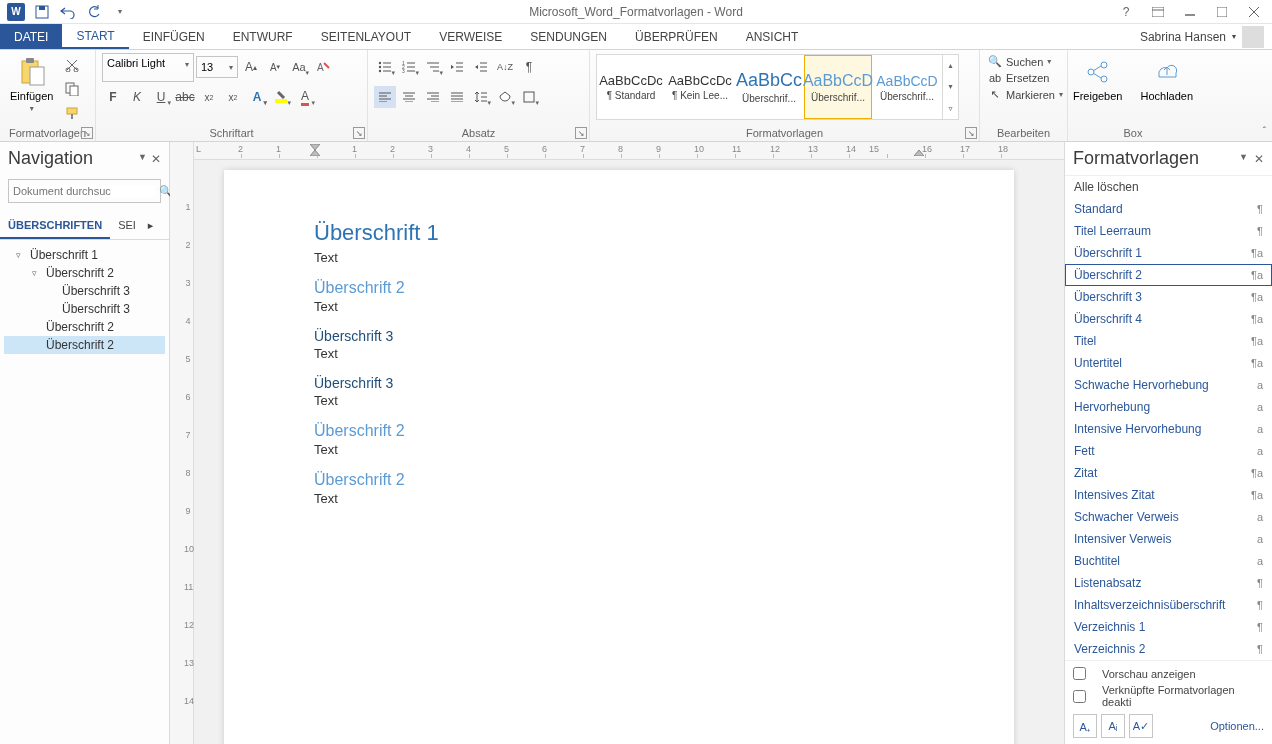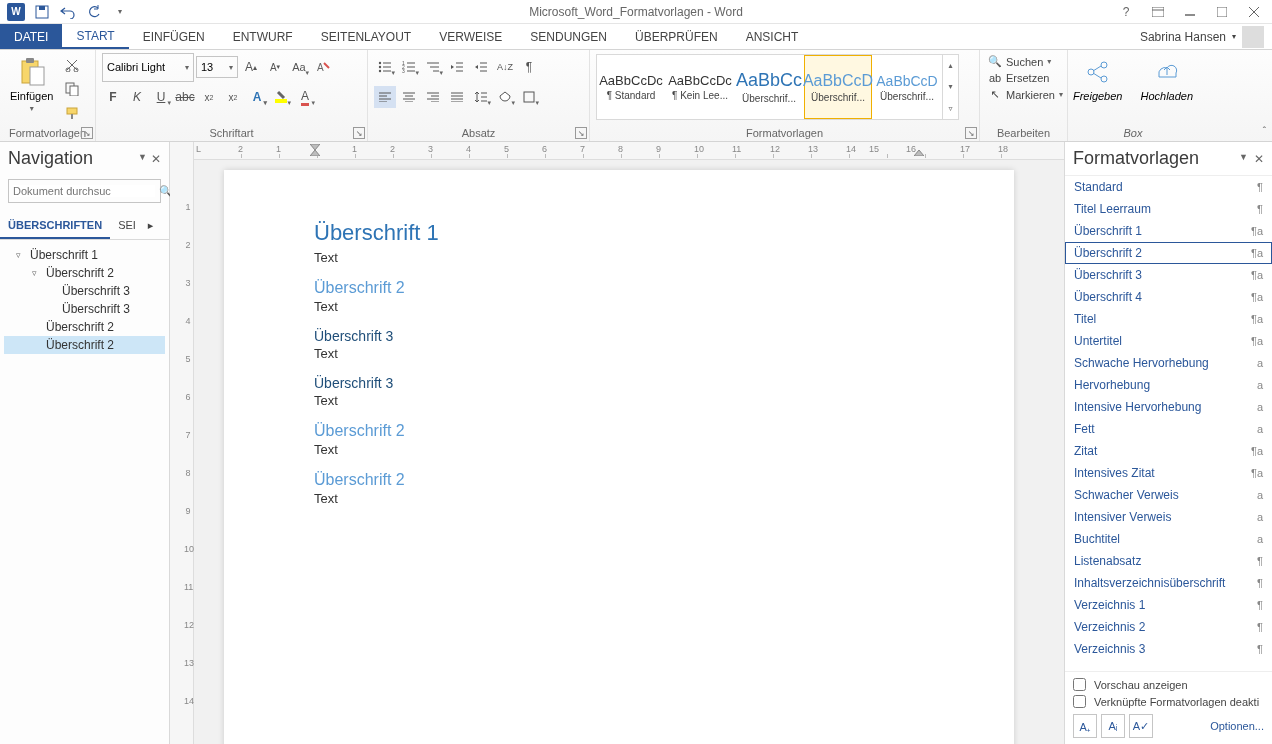--- a/index.html
+++ b/index.html
@@ -28,21 +28,21 @@
 .group-label { text-align:center; color:#666; font-size:11px; padding-bottom:2px; position:relative;}
 .group-top { flex:1; display:flex; align-items:flex-start; gap:4px; }
 .dialog-launcher { position:absolute; right:2px; bottom:2px; width:12px;height:12px;border:1px solid #999; font-size:8px;display:flex;align-items:center;justify-content:center;color:#666;cursor:pointer;}
 
 .big-btn { display:flex;flex-direction:column;align-items:center;justify-content:center;gap:2px;padding:2px 4px;cursor:pointer;}
 .big-btn .icon { width:32px;height:32px;display:flex;align-items:center;justify-content:center;}
 .small-btn { width:22px;height:22px;display:flex;align-items:center;justify-content:center;cursor:pointer;color:#555;position:relative;}
 .small-btn.dd::after{content:"▾";font-size:7px;position:absolute;right:1px;bottom:1px;color:#666;}
 .row { display:flex;align-items:center;gap:2px; height:26px;}
 
-.font-name { width:92px;height:29px;border:1px solid #c5c5c5;display:flex;align-items:center;padding:12px 4px;font-size:11px;justify-content:space-between;cursor:text;}
+.font-name { width:92px;height:29px;border:1px solid #c5c5c5;display:flex;align-items:flex-end;padding:12px 4px;font-size:11px;justify-content:space-between;cursor:text;}
 .font-size { width:42px;height:22px;border:1px solid #c5c5c5;display:flex;align-items:center;padding:0 4px;font-size:11px;justify-content:space-between;cursor:text;}
 .caret { font-size:8px;color:#666;}
 
 .style-gallery { display:flex; gap:1px; border:1px solid #d9d9d9; background:#fff; height:66px;}
 .style-item { width:68px; display:flex;flex-direction:column;align-items:center;justify-content:center;cursor:pointer;border:1px solid transparent;}
 .style-item.selected { border:1px solid #f0b000; background:#fff8e1;}
 .style-preview { font-size:13px; color:#333; }
 .style-preview.h1 { color:#2e74b5; font-size:18px;}
 .style-preview.h2 { color:#5b9bd5; font-size:16px;}
 .style-preview.h3 { color:#5b9bd5; font-size:14px;}
@@ -99,21 +99,21 @@
 
 .styles-pane { width:208px; border-left:1px solid #d9d9d9; background:#fff; display:flex;flex-direction:column;}
 .styles-header { display:flex;align-items:center;justify-content:space-between;padding:6px 8px;}
 .styles-title { color:#3b3b3b;font-size:18px;}
 .styles-list { flex:1; overflow:auto; border-top:1px solid #eee;border-bottom:1px solid #eee;}
 .style-row { display:flex;align-items:center;justify-content:space-between;padding:3px 8px;font-size:12px;color:#2b579a;cursor:pointer;border:1px solid transparent;}
 .style-row.selected { border:1px solid #2b579a; }
 .style-row .sym { color:#888;font-size:11px;}
 .style-row.alle { color:#444;}
 .styles-footer { padding:6px 8px; font-size:11px; color:#444;}
-.styles-footer label { display:flex;align-items:center;gap:8px;margin-bottom:4px;cursor:pointer;}
+.styles-footer label { display:flex;align-items:center;gap:16px;margin-bottom:4px;cursor:pointer;}
 .styles-footer .bottom-row { display:flex;align-items:center;justify-content:space-between;margin-top:6px;}
 .sf-btn { width:24px;height:24px;border:1px solid #c5c5c5;display:flex;align-items:center;justify-content:center;cursor:pointer;font-size:11px;color:#2b579a;}
 .sf-link { color:#2b579a;cursor:pointer;}
 
 
 svg { display:block; }
 .toggle-active{background:#d5e1f2;}
 </style>
 </head>
 <body>
@@ -427,21 +427,21 @@
         <div class="edit-btn">
             <span class="ico">↖</span>
             <span>Markieren</span>
             <span class="caret"> ▾</span>
           </div>
       </div>
     </div>
     <div class="group-label">Bearbeiten</div>
   </div>
 
-  <div class="group" style="width:130px;border-right:none;font-style:italic;">
+  <div class="group" style="width:130px;border-right:none;">
     <div class="group-top" style="justify-content:center;gap:10px;">
       <div class="big-btn">
         <div class="icon">
             <svg width="26" height="26">
               <circle cx="6" cy="13" r="3" fill="none" stroke="#5b9bd5"></circle>
               <circle cx="19" cy="6" r="3" fill="none" stroke="#5b9bd5"></circle>
               <circle cx="19" cy="20" r="3" fill="none" stroke="#5b9bd5"></circle>
               <line x1="8" y1="12" x2="16" y2="7" stroke="#5b9bd5"></line>
               <line x1="8" y1="14" x2="16" y2="19" stroke="#5b9bd5"></line>
             </svg>
@@ -560,21 +560,21 @@
           <span class="tick" style="left: 538px;">11</span>
           <div class="tk" style="left: 541px;"></div>
           <span class="tick" style="left: 576px;">12</span>
           <div class="tk" style="left: 579px;"></div>
           <span class="tick" style="left: 614px;">13</span>
           <div class="tk" style="left: 617px;"></div>
           <span class="tick" style="left: 652px;">14</span>
           <div class="tk" style="left: 655px;"></div>
           <span class="tick" style="left: 675px;">15</span>
           <div class="tk" style="left: 693px;"></div>
-          <span class="tick" style="left: 712px;">16</span>
+          <span class="tick" style="left: 728px;">16</span>
           <div class="tk" style="left: 731px;"></div>
           <span class="tick" style="left: 766px;">17</span>
           <div class="tk" style="left: 769px;"></div>
           <span class="tick" style="left: 804px;">18</span>
           <div class="tk" style="left: 807px;"></div>
           <div class="indent-marker" style="left: 116px;">
             <svg width="10" height="12">
               <polygon points="0,0 10,0 5,6" fill="#bdbdbd" stroke="#888"></polygon>
               <polygon points="0,12 10,12 5,6" fill="#bdbdbd" stroke="#888"></polygon>
             </svg>
@@ -606,20 +606,24 @@
 
   <div class="styles-pane">
     <div class="styles-header">
       <div class="styles-title">Formatvorlagen</div>
       <div style="display:flex;gap:6px;">
         <span style="font-size:9px;color:#666;cursor:pointer;">▼</span>
         <span style="font-size:12px;color:#666;cursor:pointer;">✕</span>
       </div>
     </div>
     <div class="styles-list" id="styles-list">
+      <div class="style-row alle">
+          <span>Alle löschen</span>
+          <span></span>
+        </div>
     <div class="style-row">
           <span>Standard</span>
           <span class="sym">¶</span>
         </div>
         <div class="style-row">
           <span>Titel Leerraum</span>
           <span class="sym">¶</span>
         </div>
         <div class="style-row">
           <span>Überschrift 1</span>

